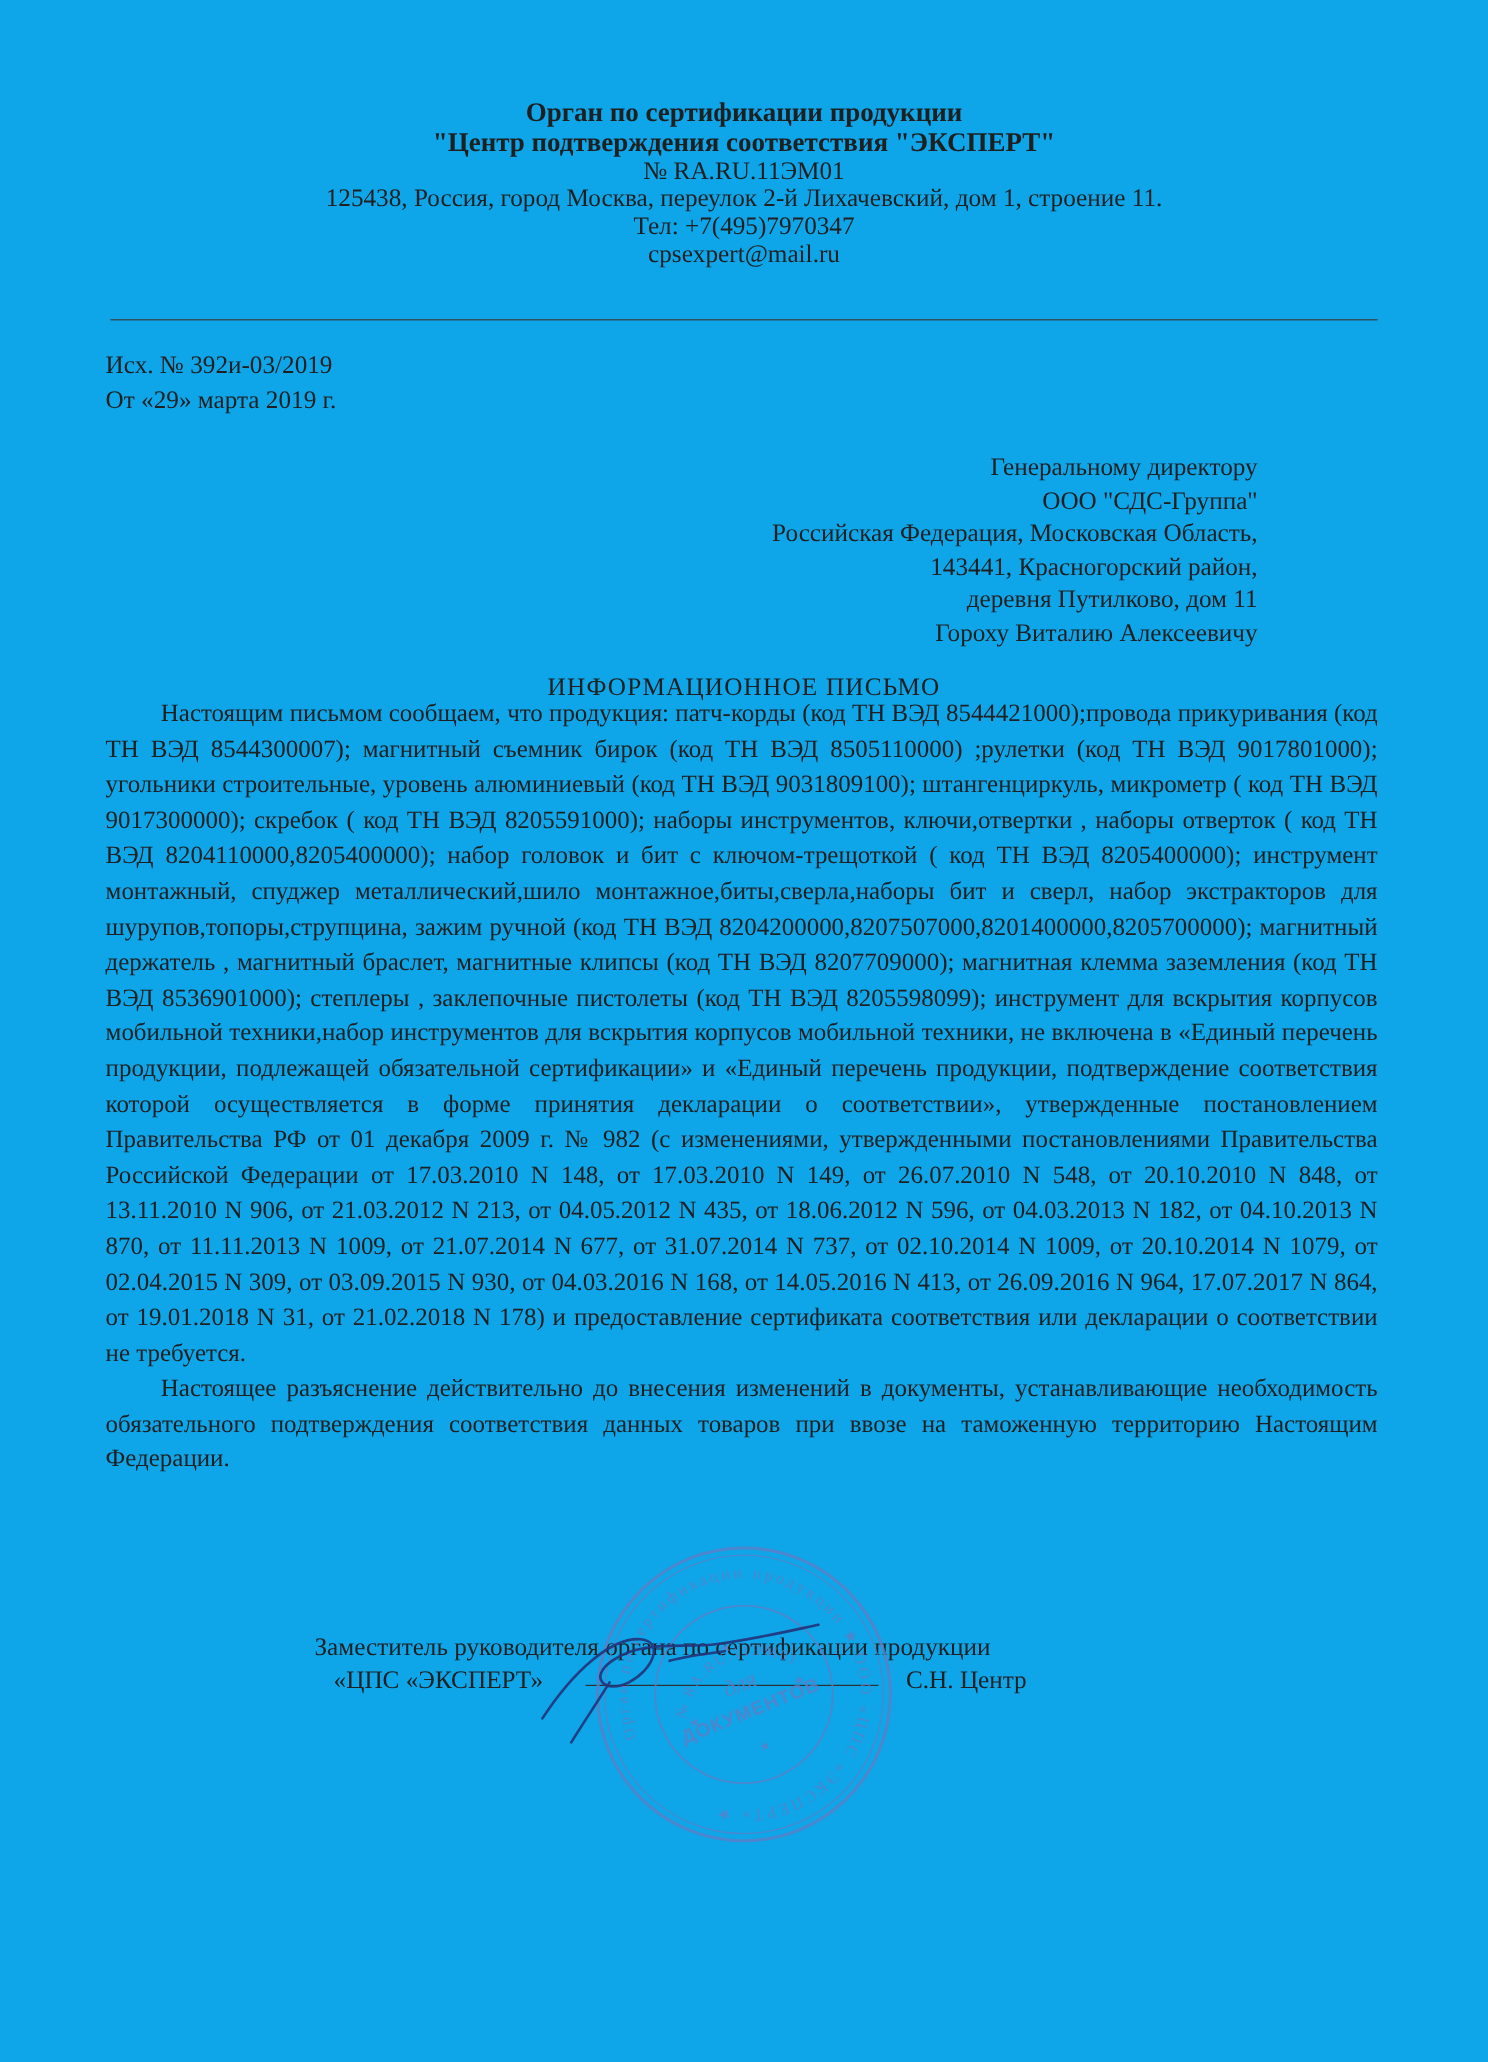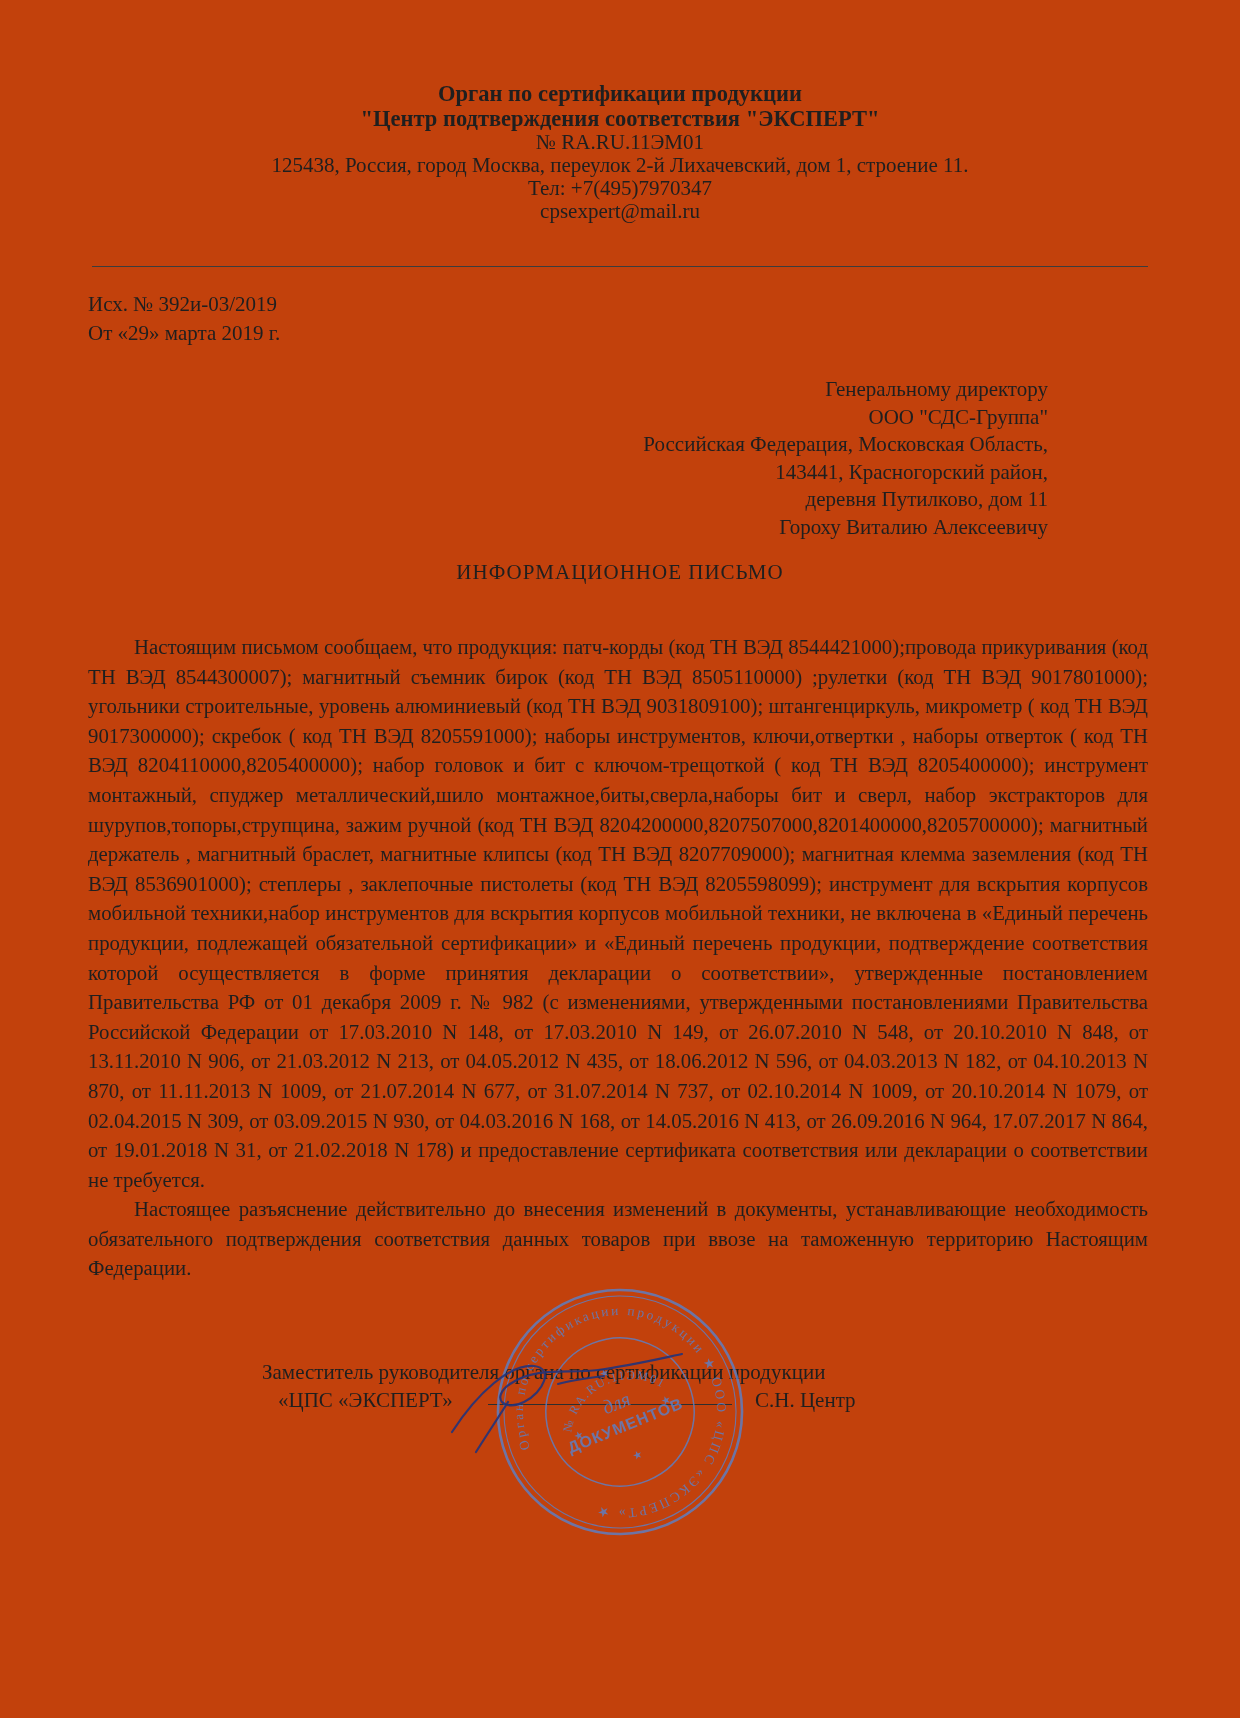--- a/index.html
+++ b/index.html
@@ -1,21 +1,21 @@
 <!DOCTYPE html>
 <html><head>
 <meta charset="utf-8">
 <style>
   * { margin:0; padding:0; box-sizing:border-box; }
   html,body { background:#e8e8e8; }
   .page {
     position:relative;
     width:1240px; height:1718px;
     margin:0 auto;
-    background:#c2410c;
+    background:#0ea5e9;
     font-family:"Liberation Serif", serif;
     color:#1f1f1f;
     overflow:hidden;
   }
   .letterhead { position:absolute; top:82px; left:0; width:100%; text-align:center; }
   .lh-bold { font-weight:bold; font-size:22.5px; line-height:24.5px; }
   .lh-reg  { font-size:21px; line-height:23px; }
   .divider {
     position:absolute; top:266px; left:92px; width:1056px; height:0;
     border-top:1.4px solid #3c3c3c;
@@ -23,21 +23,21 @@
   .meta { position:absolute; top:290px; left:88px; font-size:21px; line-height:29px; }
   .recipient {
     position:absolute; top:376px; right:192px;
     text-align:right; font-size:21px; line-height:27.5px;
   }
   .doc-title {
     position:absolute; top:560px; left:0; width:100%;
     text-align:center; font-size:21px; letter-spacing:1px;
   }
   .body-text {
-    position:absolute; top:632px; left:88px; width:1060px;
+    position:absolute; top:580px; left:88px; width:1060px;
     font-size:20.8px; line-height:29.6px; text-align:justify;
   }
   .body-text p { text-indent:46px; margin:0; }
   .sig-position { position:absolute; top:1360px; left:262px; font-size:21px; }
   .sig-org  { position:absolute; top:1388px; left:278px; font-size:21px;text-align:right; }
   .sig-line { position:absolute; top:1404px; left:488px; width:244px; border-bottom:1.6px solid #2e2e2e; }
   .sig-name { position:absolute; top:1388px; left:755px; font-size:21px; }
   .stamp-svg { position:absolute; top:1262px; left:470px; z-index:3; }
   .autograph-svg { position:absolute; top:1340px; left:438px; z-index:4; }
 </style>

